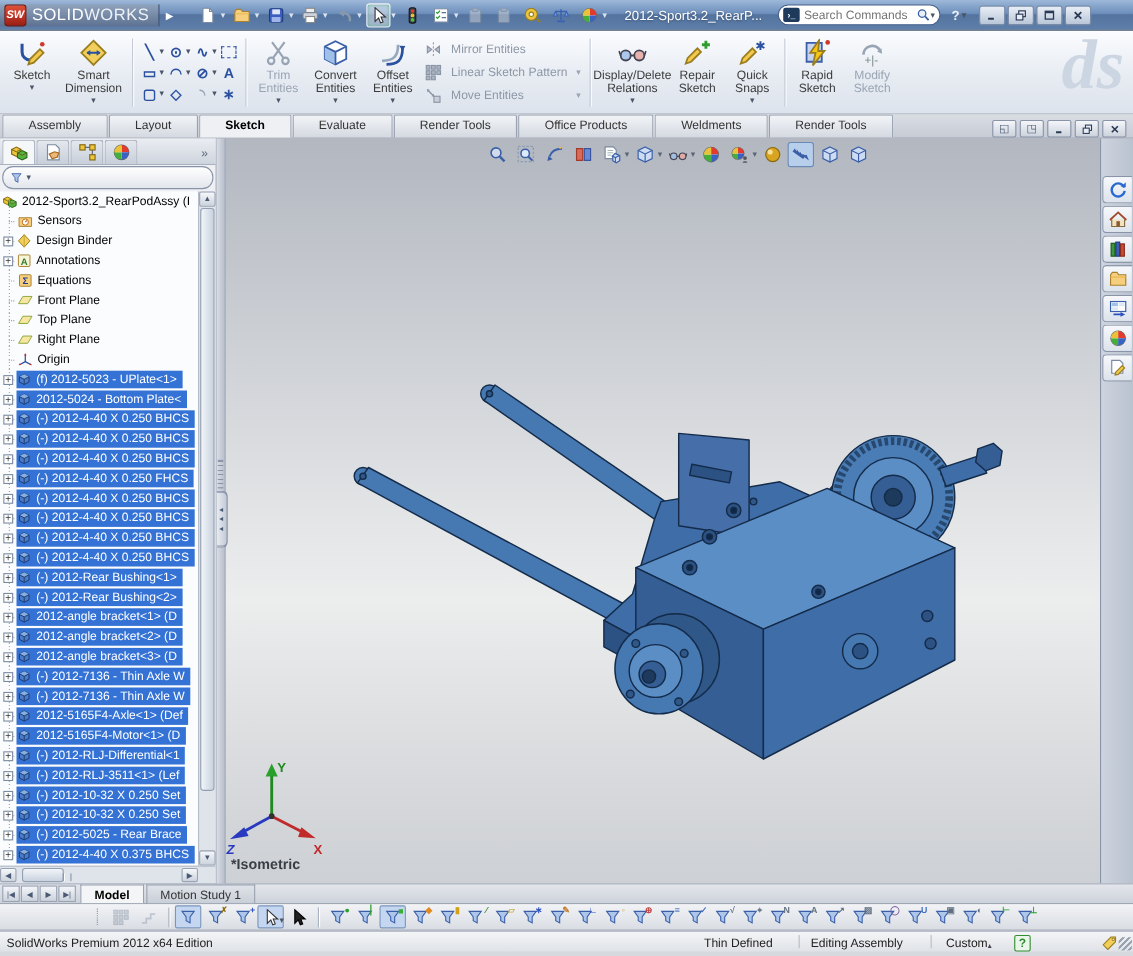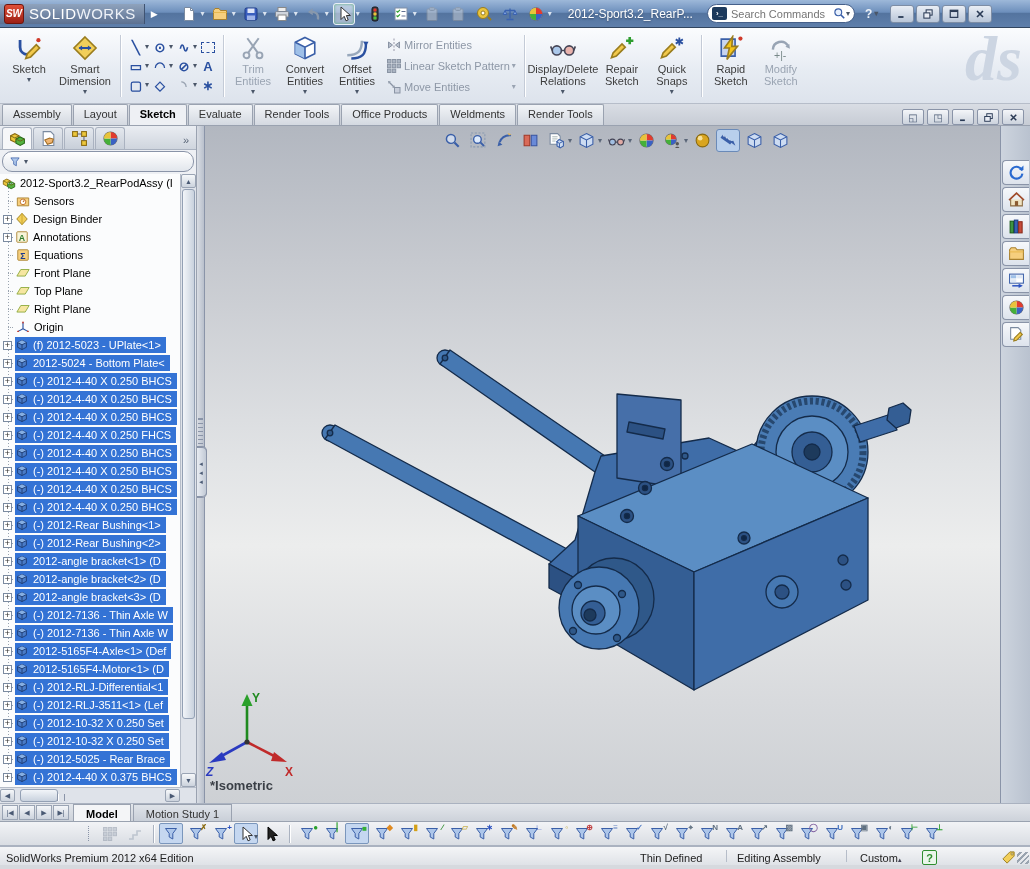--- a/index.html
+++ b/index.html
@@ -36,28 +36,28 @@
 .rbig .ic{width:26px;height:26px}
 .rbig .rlab{margin-top:2px;font-size:11px}
 .rbig .car{margin-top:1px}
 .rbig.dis{color:#9aa4b2}
 #entgrid{display:grid;grid-template-columns:repeat(4,auto);grid-auto-flow:row;align-content:center;gap:1px 2px;padding:0 2px}
 .eg{display:flex;align-items:center}
 .ebtn{width:18px;height:18px;display:flex;align-items:center;justify-content:center;color:#2a50a0;font-size:13px;font-weight:bold}
 .ebtn.dis{color:#9aa4b2}
 .ebtn.dashed{width:14px;height:11px;border:1px dashed #2a50a0;margin:2px}
 #rstack{display:flex;flex-direction:column;justify-content:center}
-.rsm{display:flex;align-items:center;height:21px;padding:0 4px;color:#8d97a6;gap:2px}
+.rsm{display:flex;align-items:center;height:21px;padding:0 4px;color:#8d97a6;gap:8px}
 .rsm .ic{width:16px;height:16px}
 .rsm .car{margin-left:auto;color:#9aa4b2}
 #watermark{position:absolute;right:8px;top:-6px;font-size:64px;font-style:italic;font-weight:bold;color:#ccd5e2;font-family:"Liberation Serif",serif}
 
 #cmdtabsrow{position:absolute;left:0;top:104px;width:1030px;height:22px;background:linear-gradient(#d9dde4,#c7ccd5);border-bottom:1px solid #9aa2b0;display:flex;align-items:flex-end}
 #cmdtabs{display:flex;height:21px;padding-left:2px}
-.ctab{padding:3px 10px 2px;border:1px solid #9aa2b0;border-bottom:0;background:linear-gradient(#f2f4f7,#d4d9e1);margin-right:1px;border-radius:2px 2px 0 0;color:#333;white-space:nowrap}
+.ctab{padding:3px 23px 2px;border:1px solid #9aa2b0;border-bottom:0;background:linear-gradient(#f2f4f7,#d4d9e1);margin-right:1px;border-radius:2px 2px 0 0;color:#333;white-space:nowrap}
 .ctab.act{background:#eef0f4;font-weight:bold;color:#000}
 #docwin{margin-left:auto;display:flex;align-items:center;padding-right:6px;gap:3px}
 .dwb{width:22px;height:16px;background:linear-gradient(#f4f6f9,#ccd3dd);border:1px solid #8a94a8;border-radius:2px;display:flex;align-items:center;justify-content:center;color:#4a5a74;font-size:10px}
 .dwb .ic{width:11px;height:11px}
 
 #main{position:absolute;left:0;top:126px;width:1030px;height:677px}
 #leftpanel{position:absolute;left:0;top:0;width:197px;height:677px;background:#eef0f4;border-right:1px solid #9aa2b0}
 #ptabs{height:24px;display:flex;align-items:flex-end;background:linear-gradient(#eaedf2,#cfd5de);border-bottom:1px solid #aab2c0;padding-left:2px}
 .ptab{width:30px;height:22px;border:1px solid #aab2c0;border-bottom:0;border-radius:3px 3px 0 0;display:flex;align-items:center;justify-content:center;background:linear-gradient(#e4e8ee,#c8cfd9);margin-right:1px}
 .ptab.act{background:#f6f7f9}

